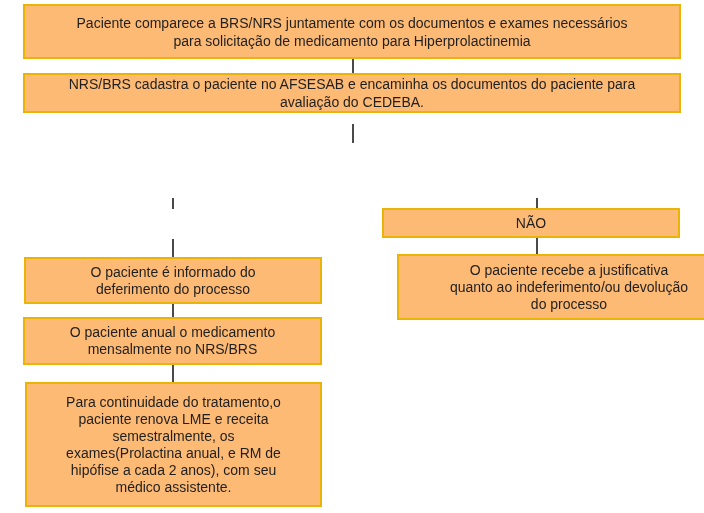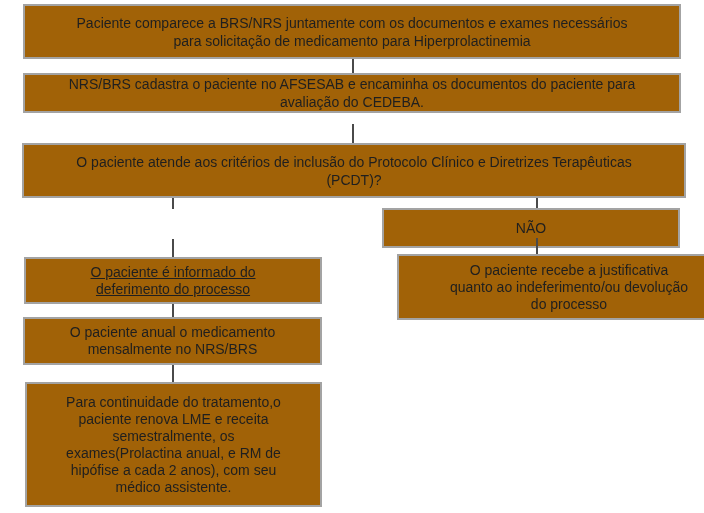--- a/index.html
+++ b/index.html
@@ -12,22 +12,22 @@
     width: 704px;
     height: 513px;
     background: #ffffff;
     font-family: "Liberation Sans", "DejaVu Sans", sans-serif;
     color: #1f1f1f;
     overflow: hidden;
   }
   .flow-box {
     position: absolute;
     box-sizing: border-box;
-    border: 2px solid #a3a3a3;
-    background: #a16207;
+    border: 2px solid #eab308;
+    background: #fdba74;
     display: flex;
     align-items: center;
     justify-content: center;
     text-align: center;
   }
   .box-text {
     white-space: pre-line;
     font-size: 14px;
     line-height: 17px;
   }
@@ -38,22 +38,22 @@
     position: absolute;
     width: 2px;
     background: #4a4a4a;
   }
 
   
   #box-start        { left: 23px;  top: 4px;   width: 658px; height: 55px; }
   #box-cadastro     { left: 23px;  top: 73px;  width: 658px; height: 40px; }
   #box-criterios    { left: 22px;  top: 143px; width: 664px; height: 55px; }
   #box-sim          { left: 25px;  top: 209px; width: 293px; height: 30px; }
-  #box-nao          { left: 382px; top: 208px; width: 298px; height: 40px; }
-  #box-deferimento  { left: 24px;  top: 257px; width: 298px; height: 47px; text-decoration: underline; }
+  #box-nao          { left: 382px; top: 208px; width: 298px; height: 30px; }
+  #box-deferimento  { left: 24px;  top: 257px; width: 298px; height: 47px; }
   #box-justificativa{ left: 382px; top: 254px; width: 344px; height: 66px; margin-left: 15px; }
   #box-medicamento  { left: 23px;  top: 317px; width: 299px; height: 48px; }
   #box-continuidade { left: 25px;  top: 382px; width: 297px; height: 125px; }
 
   #conn-1 { left: 352px; top: 59px;  height: 14px; }
   #conn-2 { left: 352px; top: 124px; height: 19px; }
   #conn-3 { left: 172px; top: 198px; height: 11px; }
   #conn-4 { left: 536px; top: 198px; height: 10px; }
   #conn-5 { left: 172px; top: 239px; height: 18px; }
   #conn-6 { left: 536px; top: 238px; height: 16px; }
@@ -72,24 +72,20 @@
 
   <div class="connector" id="conn-1"></div>
 
   <div class="flow-box wide" id="box-cadastro">
     <div class="box-text">NRS/BRS cadastra o paciente no AFSESAB e encaminha os documentos do paciente para
 avaliação do CEDEBA.</div>
   </div>
 
   <div class="connector" id="conn-2"></div>
 
-  <div class="flow-box wide" id="box-criterios">
-    <div class="box-text">O paciente atende aos critérios de inclusão do Protocolo Clínico e Diretrizes Terapêuticas
-(PCDT)?</div>
-  </div>
 
   <div class="connector" id="conn-3"></div>
   <div class="connector" id="conn-4"></div>
 
 
   <div class="flow-box" id="box-nao">
     <div class="box-text">NÃO</div>
   </div>
 
   <div class="connector" id="conn-5"></div>

